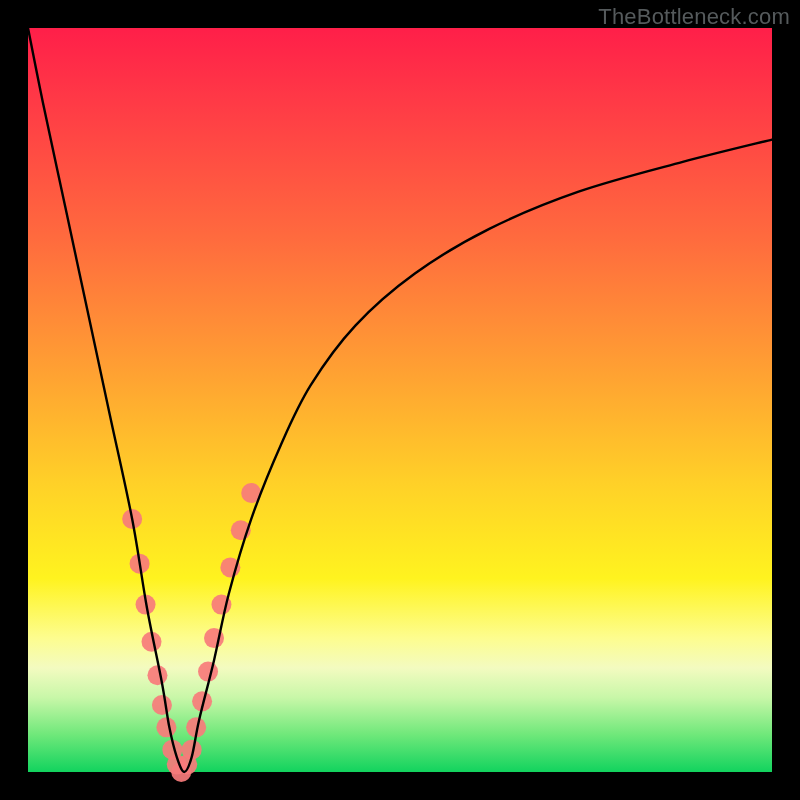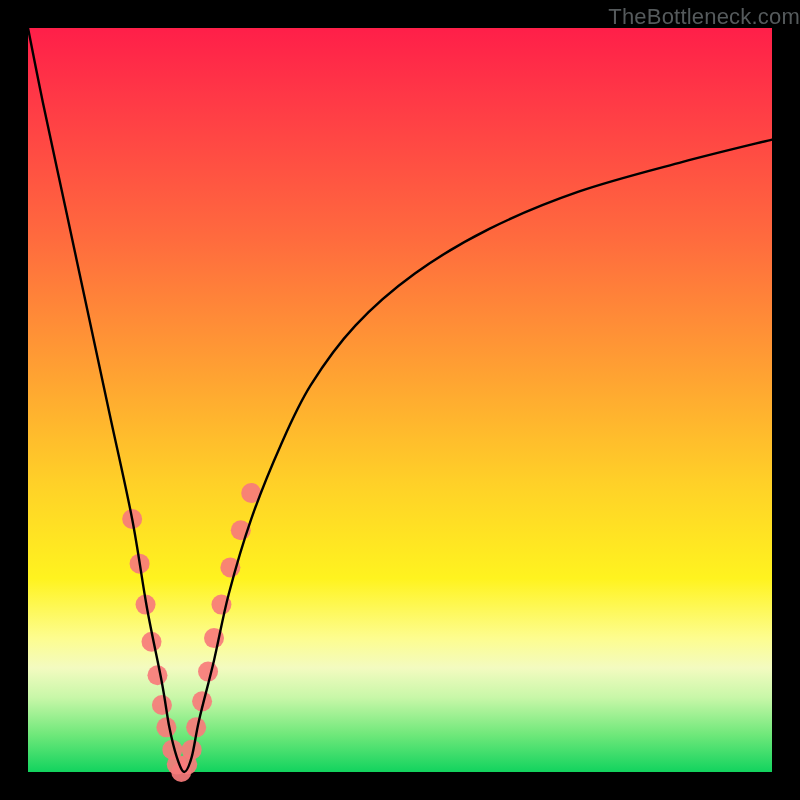--- a/index.html
+++ b/index.html
@@ -43,21 +43,21 @@
     position: absolute;
     left: 0;
     top: 0;
     width: 744px;
     height: 744px;
     overflow: visible;
   }
   .watermark {
     position: absolute;
     top: 4px;
-    right: 0;
+    right: 10px;
     color: #555a5c;
     font-size: 22px;
     letter-spacing: 0.2px;
     font-weight: 500;
     user-select: none;
   }
 </style>
 </head>
 <body>
 

